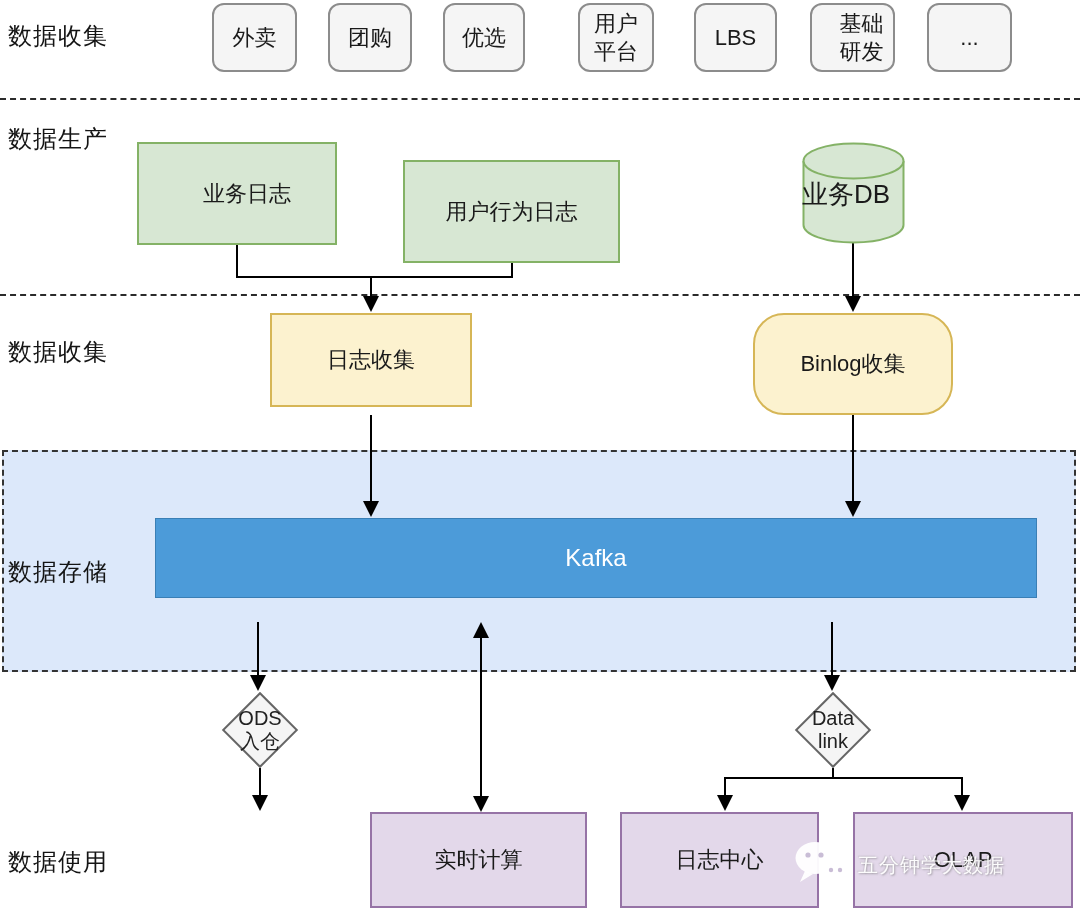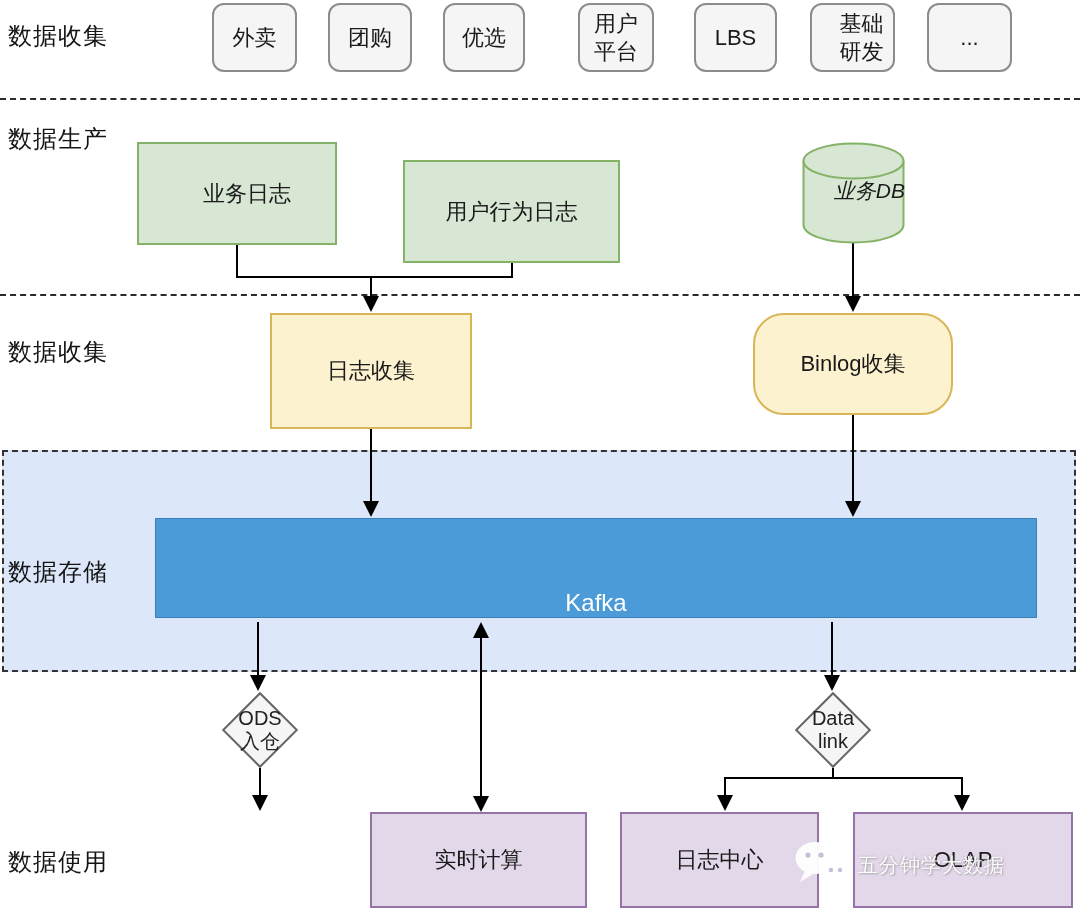--- a/index.html
+++ b/index.html
@@ -17,27 +17,27 @@
   .src{background:#f5f5f5;border:2px solid #8c8c8c;border-radius:12px;}
   .green{background:#d7e7d3;border:2px solid #84b266;}
   .yellow{background:#fcf2cf;border:2px solid #d6b656;}
   .purple{background:#e3d8ea;border:2px solid #9673a6;}
   .dash-line{position:absolute;left:0;width:1080px;height:0;border-top:2px dashed #2b2b2b;z-index:2;}
   .band{
     position:absolute;left:2px;top:450px;width:1074px;height:222px;box-sizing:border-box;
     background:#dce8fa;border:2px dashed #333333;z-index:1;
   }
   .kafka{
-    position:absolute;left:155px;top:518px;width:882px;height:100px;box-sizing:border-box;
-    background:#4c9bd9;border:1px solid #3a7fb5;color:#ffffff;display:flex;align-items:flex-end;
+    position:absolute;left:155px;top:518px;width:882px;height:80px;box-sizing:border-box;
+    background:#4c9bd9;border:1px solid #3a7fb5;color:#ffffff;display:flex;align-items:center;
     justify-content:center;font-size:24px;z-index:4;
   }
   .cyl{position:absolute;left:802px;top:141px;width:103px;height:103px;z-index:5;}
   .cyl .cyl-label{
-    position:absolute;left:0;top:36px;width:100%;text-align:right;font-size:21px;color:#1a1a1a;font-style:italic;
+    position:absolute;left:0;top:36px;width:100%;text-align:left;font-size:26px;color:#1a1a1a;
   }
   .diamond{position:absolute;width:78px;height:78px;z-index:5;}
   .diamond .shape{
     position:absolute;left:50%;top:50%;width:54px;height:54px;background:#f5f5f5;
     border:2px solid #666666;box-sizing:border-box;transform:translate(-50%,-50%) rotate(45deg);
   }
   .diamond .dtext{
     position:relative;width:100%;height:100%;display:flex;align-items:center;justify-content:center;
     text-align:center;font-size:20px;line-height:1.15;white-space:pre-line;z-index:2;color:#222;
   }
@@ -81,21 +81,21 @@
   <div class="box green" style="left:403px;top:160px;width:217px;height:103px;">用户行为日志</div>
 
   <div class="cyl">
     <svg width="103" height="103" viewBox="0 0 103 103">
       <path d="M1.5,20 L1.5,84 A50,17.5 0 0 0 101.5,84 L101.5,20" fill="#d7e7d3" stroke="#84b266" stroke-width="2"></path>
       <ellipse cx="51.5" cy="20" rx="50" ry="17.5" fill="#d7e7d3" stroke="#84b266" stroke-width="2"></ellipse>
     </svg>
     <div class="cyl-label">业务DB</div>
   </div>
 
-  <div class="box yellow" style="left:270px;top:313px;width:202px;height:116px;">日志收集</div>
+  <div class="box yellow" style="left:270px;top:313px;width:202px;height:94px;">日志收集</div>
   <div class="box yellow" style="left:753px;top:313px;width:200px;height:102px;border-radius:31px;">Binlog收集</div>
 
   <div class="band"></div>
   <div class="kafka">
     <span>Kafka</span>
   </div>
 
   <div class="diamond" style="left:221px;top:691px;">
     <div class="shape"></div>
     <div class="dtext">ODS

